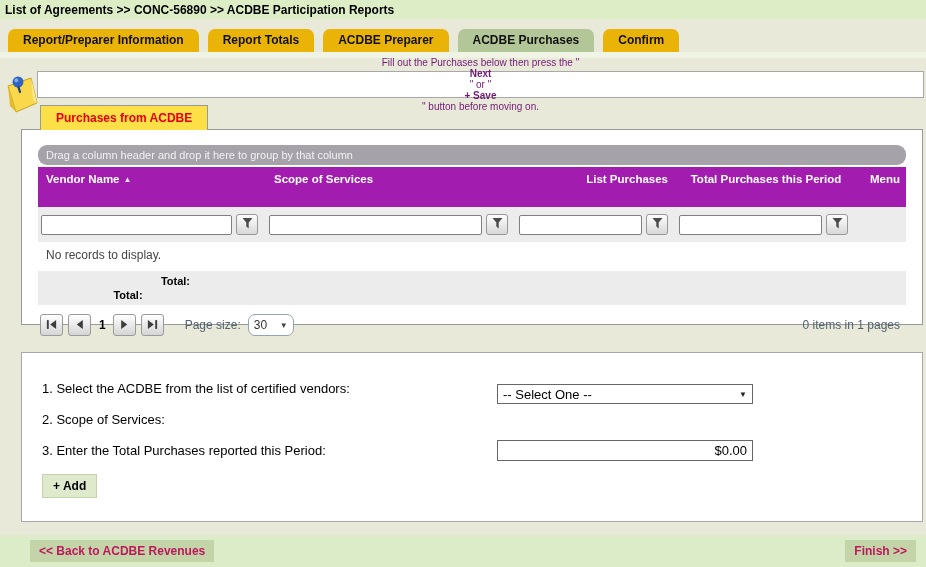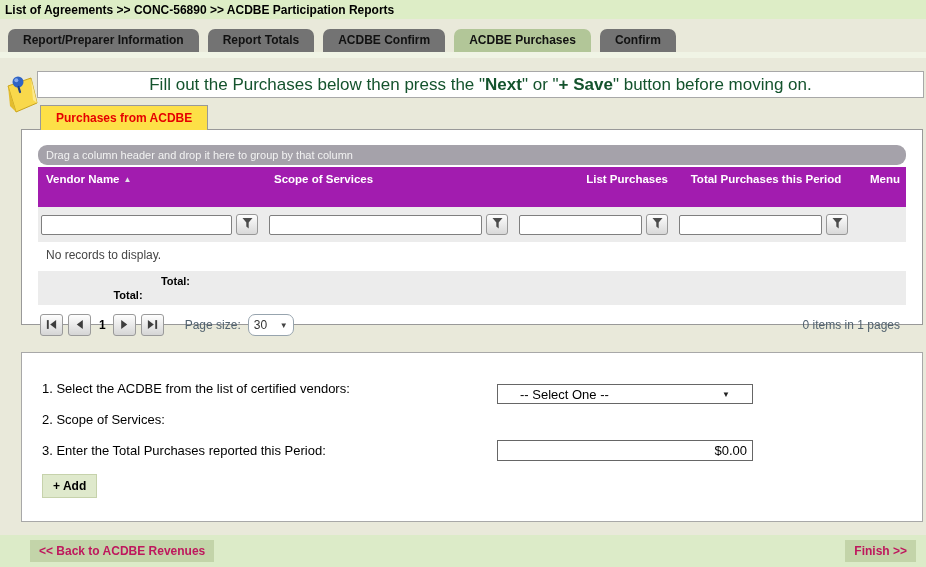--- a/index.html
+++ b/index.html
@@ -22,21 +22,21 @@
   
   .tabbar {
     display: flex;
     align-items: flex-end;
     gap: 9px;
     padding: 10px 0 0 8px;
     height: 33px;
     background: #e9e9da;
   }
   .tab {
-    background: #737373;
+    background: #eab308;
     border-radius: 7px 7px 0 0;
     padding: 4px 15px 5px 15px;
     font-size: 12px;
     font-weight: bold;
     color: #111;
     cursor: pointer;
     white-space: nowrap;
   }
   .tab.active { background: #b2c698; }
   .tab-strip-under { height: 6px; background: #f0f4e5; }
@@ -48,23 +48,24 @@
 
   
   .notice-bar {
     margin: 13px 2px 0 37px;
     height: 27px;
     background: #fff;
     border: 1px solid #a8a8a8;
     display: flex;
     align-items: center;
     justify-content: center;
-    font-size: 17px;
-    color: #14532d;
+    font-size: 10px;
+    color: #701a75;
     white-space: pre;
+    flex-direction: column;
   }
   .notice-bar b { font-weight: bold; }
 
   
   .purch-tab {
     display: inline-block;
     margin: 7px 0 -1px 40px;
     background: #fde047;
     border: 1px solid #999;
     border-bottom: none;
@@ -191,21 +192,21 @@
     padding: 22px 0 0 20px;
     font-size: 13px;
   }
   .form-row { display: flex; align-items: center; height: 26px; margin-bottom: 5px; gap: 28px; }
   .form-label { width: 427px; }
   .select-box {
     width: 256px; height: 20px;
     border: 1px solid #666;
     background: #fff;
     display: flex; align-items: center; justify-content: space-between;
-    padding: 0 22px;
+    padding: 0 5px;
     font-size: 13px;
     cursor: pointer;
     margin-top: 12px;
   }
   .select-box .arrow { font-size: 8px; color: #222; }
   .money-input {
     width: 256px; height: 21px;
     border: 1px solid #666;
     font-size: 13px;
     font-family: "Liberation Sans", sans-serif;
@@ -248,21 +249,21 @@
 </head>
 <body>
 
 <div class="breadcrumb">
   <span>List of Agreements &gt;&gt; CONC-56890 &gt;&gt; ACDBE Participation Reports</span>
 </div>
 
 <div class="tabbar">
   <div class="tab">Report/Preparer Information</div>
   <div class="tab">Report Totals</div>
-  <div class="tab">ACDBE Confirm</div>
+  <div class="tab">ACDBE Preparer</div>
   <div class="tab active">ACDBE Purchases</div>
   <div class="tab">Confirm</div>
 </div>
 <div class="tab-strip-under"></div>
 
 <div class="content">
 
   
   <span class="note-icon">
     <svg width="38" height="43" viewBox="0 0 38 43">

